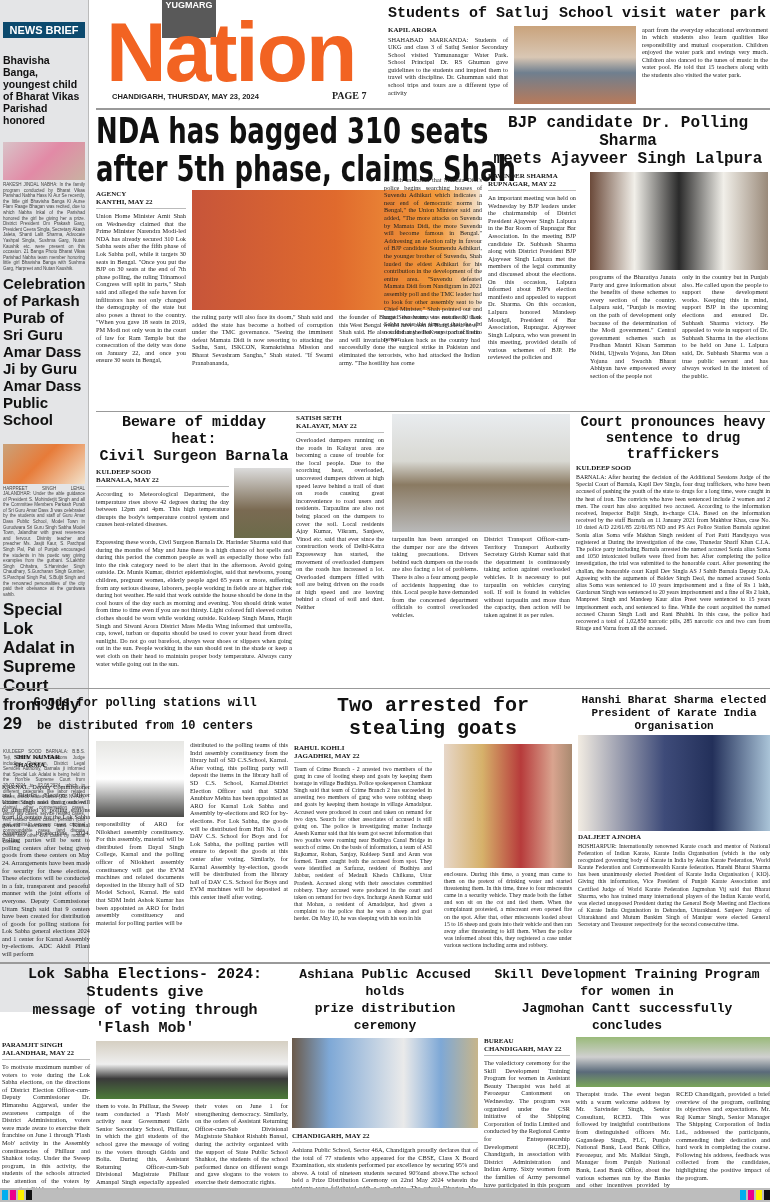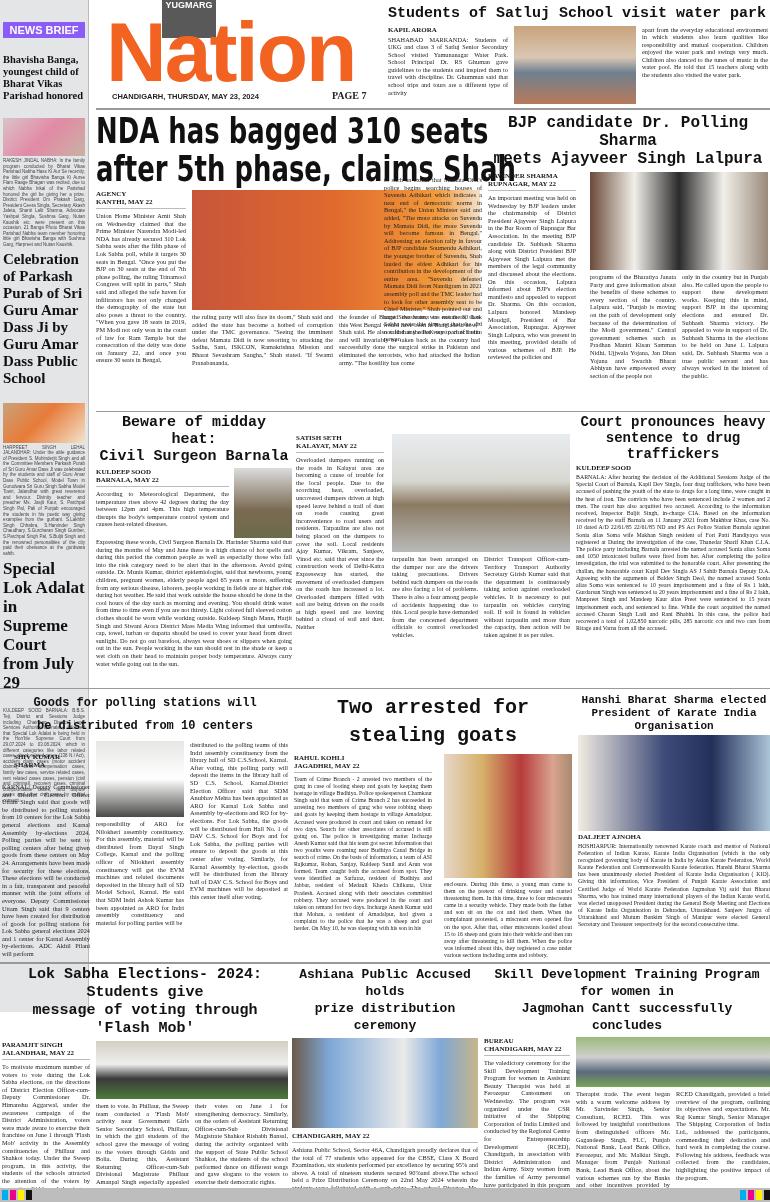--- a/index.html
+++ b/index.html
@@ -1,20 +1,20 @@
 <!DOCTYPE html>
 <html><head>
 <meta charset="utf-8">
 <style>
 *{box-sizing:border-box;margin:0;padding:0}
 body{width:770px;height:1202px;background:#fff;font-family:"Liberation Serif",serif;color:#1a1a1a;position:relative;overflow:hidden}
 .abs{position:absolute}
 .sidebar{left:0;top:0;width:89px;height:1012px;background:#e4e5e7;border-right:1px solid #bbb;padding:22px 3px 0 3px}
-.nb{background:#8b5cf6;color:#fff;font-family:"Liberation Sans",sans-serif;font-weight:bold;font-size:11px;text-align:center;padding:2px 0;margin-bottom:3px}
-.sb-h{font-family:Liberation Serif, serif;font-weight:bold;font-size:10.5px;line-height:12px;color:#111;margin:16px 0}
+.nb{background:#0c4a6e;color:#fff;font-family:"Liberation Sans",sans-serif;font-weight:bold;font-size:11px;text-align:center;padding:2px 0;margin-bottom:3px}
+.sb-h{font-family:Liberation Sans, sans-serif;font-weight:bold;font-size:10.5px;line-height:12px;color:#111;margin:16px 0}
 .sb-h.big{font-size:15px;line-height:17px}
 .sb-t{font-family:"Liberation Sans",sans-serif;font-size:4.5px;line-height:5.6px;color:#444;text-align:justify}
 .sb-img{height:38px;background:linear-gradient(135deg,#d9c3c8,#e28aa6 50%,#c9b2a2);margin:2px 0}
 .sb-img2{height:40px;background:linear-gradient(135deg,#caa27a,#e77b39 45%,#f3e3cc);margin:2px 0}
 .masthead{left:100px;top:0;width:282px;height:107px}
 .yug{position:absolute;left:62px;top:0;width:54px;height:38px;background:#595959;color:#fff;font-family:"Liberation Sans",sans-serif;font-weight:bold;font-size:9px;text-align:center;}
 .nation{position:absolute;left:6px;top:10px;font-family:"Liberation Sans",sans-serif;font-weight:bold;font-size:84px;letter-spacing:-2px;color:#f26322;line-height:84px}
 .dateline{position:absolute;left:12px;top:92px;font-family:"Liberation Sans",sans-serif;font-weight:bold;font-size:7.5px;color:#222}
 .pageno{position:absolute;left:232px;top:90px;font-family:Liberation Serif, serif;font-weight:bold;font-size:10px;color:#222}
 .rule{background:#999;height:2px}
@@ -124,21 +124,21 @@
           <div>BARNALA, MAY 22</div>
         </div>
       <div class="tx">According to Meteorological Department, the temperature rises above 42 degrees during the day between 12pm and 4pm. This high temperature disrupts the body's temperature control system and causes heat-related diseases.</div>
     </div>
     <div class="img" style="width:58px;height:70px;background:linear-gradient(180deg,#dcdcdc,#7a6a52 60%,#6b6b4a)"></div>
   </div>
   <div class="tx">Expressing these words, Civil Surgeon Barnala Dr. Harinder Sharma said that during the months of May and June there is a high chance of hot spells and during this period the common people as well as especially those who fall into the risk category need to be alert that in the afternoon. Avoid going outside. Dr. Munis Kumar, district epidemiologist, said that newborns, young children, pregnant women, elderly people aged 65 years or more, suffering from any serious disease, laborers, people working in fields are at higher risk during hot weather. He said that work outside the house should be done in the cool hours of the day such as morning and evening. You should drink water from time to time even if you are not thirsty. Light colored full sleeved cotton clothes should be worn while working outside. Kuldeep Singh Mann, Harjit Singh and Siwani Arora District Mass Media Wing informed that umbrella, cap, towel, turban or dupatta should be used to cover your head from direct sunlight. Do not go out barefoot, always wear shoes or slippers when going out in the sun. People working in the sun should rest in the shade or keep a wet cloth on their head to maintain proper body temperature. Always carry water while going out in the sun.</div>
 </div>
 
 <div class="abs" style="left:296px;top:414px;width:274px">
-  <div style="display:flex;gap:8px;margin-top:20px">
+  <div style="display:flex;gap:8px;margin-top:0">
     <div style="width:88px">
       <div class="by">
           <div>SATISH SETH</div>
           <div>KALAYAT, MAY 22</div>
         </div>
       <div class="tx">Overloaded dumpers running on the roads in Kalayat area are becoming a cause of trouble for the local people. Due to the scorching heat, overloaded, uncovered dumpers driven at high speed leave behind a trail of dust on roads causing great inconvenience to road users and residents. Tarpaulins are also not being placed on the dumpers to cover the soil. Local residents Ajay Kumar, Vikram, Sanjeev, Vinod etc. said that ever since the construction work of Delhi-Katra Expressway has started, the movement of overloaded dumpers on the roads has increased a lot. Overloaded dumpers filled with soil are being driven on the roads at high speed and are leaving behind a cloud of soil and dust. Neither</div>
     </div>
     <div style="flex:1">
       <div class="img" style="height:118px;background:linear-gradient(180deg,#e9ecef 0%,#d8d8d2 40%,#8a7a62 60%,#b9b9b9 100%)"></div>
       <div style="display:flex;gap:6px;margin-top:3px">
@@ -171,21 +171,21 @@
     </div>
     <div style="width:88px">
       <div class="img" style="height:76px;background:linear-gradient(180deg,#e7e7e4,#ffffff 50%,#4a4a48)"></div>
       <div class="tx" style="margin-top:3px">responsibility of ARO for Nilokheri assembly constituency. For this assembly, material will be distributed from Dayal Singh College, Karnal and the polling officer of Nilokheri assembly constituency will get the EVM machines and related documents deposited in the library hall of SD Model School, Karnal. He said that SDM Indri Ashok Kumar has been appointed as ARO for Indri assembly constituency and material for polling parties will be</div>
     </div>
     <div style="flex:1" class="tx">distributed to the polling teams of this Indri assembly constituency from the library hall of SD C.S.School, Karnal. After voting, this polling party will deposit the items in the library hall of SD C.S. School, Karnal.District Election Officer said that SDM Anubhav Mehta has been appointed as ARO for Karnal Lok Sabha and Assembly by-elections and RO for by-elections. For Lok Sabha, the goods will be distributed from Hall No. 1 of DAV C.S. School for Boys and for Lok Sabha, the polling parties will ensure to deposit the goods at this center after voting. Similarly, for Karnal Assembly by-election, goods will be distributed from the library hall of DAV C.S. School for Boys and EVM machines will be deposited at this center itself after voting.</div>
   </div>
 </div>
 
 <div class="abs" style="left:294px;top:694px;width:278px">
-  <div class="hl" style="font-size:20px;line-height:28px">Two arrested for stealing goats</div>
+  <div class="hl" style="font-size:20px;line-height:23px">Two arrested for stealing goats</div>
   <div style="display:flex;gap:12px;margin-top:4px">
     <div style="width:138px">
       <div class="by">
           <div>RAHUL KOHLI</div>
           <div>JAGADHRI, MAY 22</div>
         </div>
       <div class="tx" style="font-size:5.8px;line-height:7.1px">Team of Crime Branch - 2 arrested two members of the gang in case of looting sheep and goats by keeping them hostage in village Budhiya. Police spokesperson Chamkaur Singh said that team of Crime Branch 2 has succeeded in arresting two members of gang who were robbing sheep and goats by keeping them hostage in village Amadalpur. Accused were produced in court and taken on remand for two days. Search for other associates of accused is still going on. The police is investigating matter Incharge Anesh Kumar said that his team got secret information that two youths were roaming near Budhiya Canal Bridge in search of crime. On the basis of information, a team of ASI Rajkumar, Rohan, Sanjay, Kuldeep Sunil and Arun was formed. Team caught both the accused from spot. They were identified as Sarfaraz, resident of Budhiya and Jabbar, resident of Medauli Kheda Chilkana, Uttar Pradesh. Accused along with their associates committed robbery. They accused were produced in the court and taken on remand for two days. Incharge Anesh Kumar said that Mohan, a resident of Amadalpur, had given a complaint to the police that he was a sheep and goat herder. On May 10, he was sleeping with his son in his</div>
     </div>
     <div style="flex:1">
       <div class="img" style="height:124px;background:linear-gradient(90deg,#e7d7c9,#d6b16a 30%,#b73b3b 60%,#d9a48f 85%,#a98a70)"></div>

